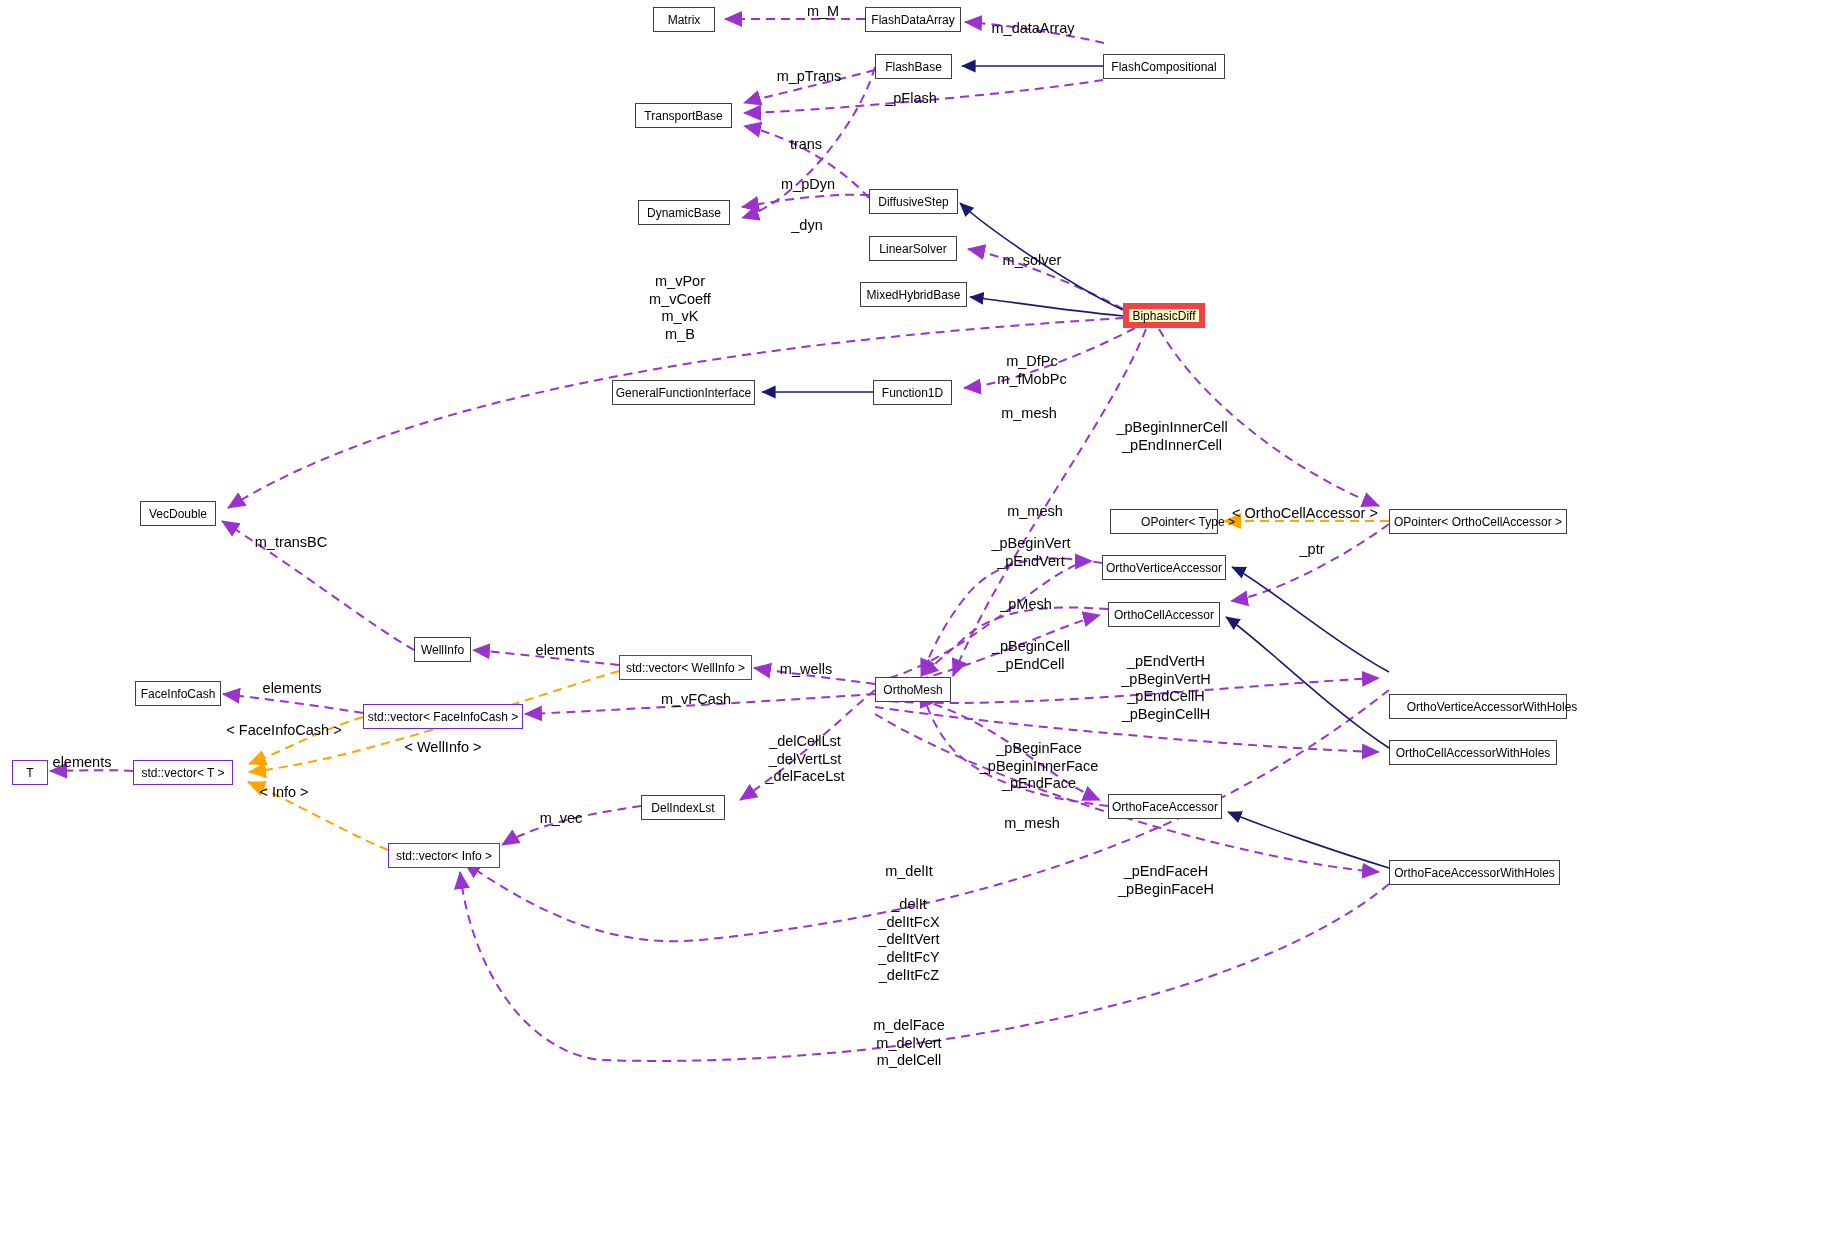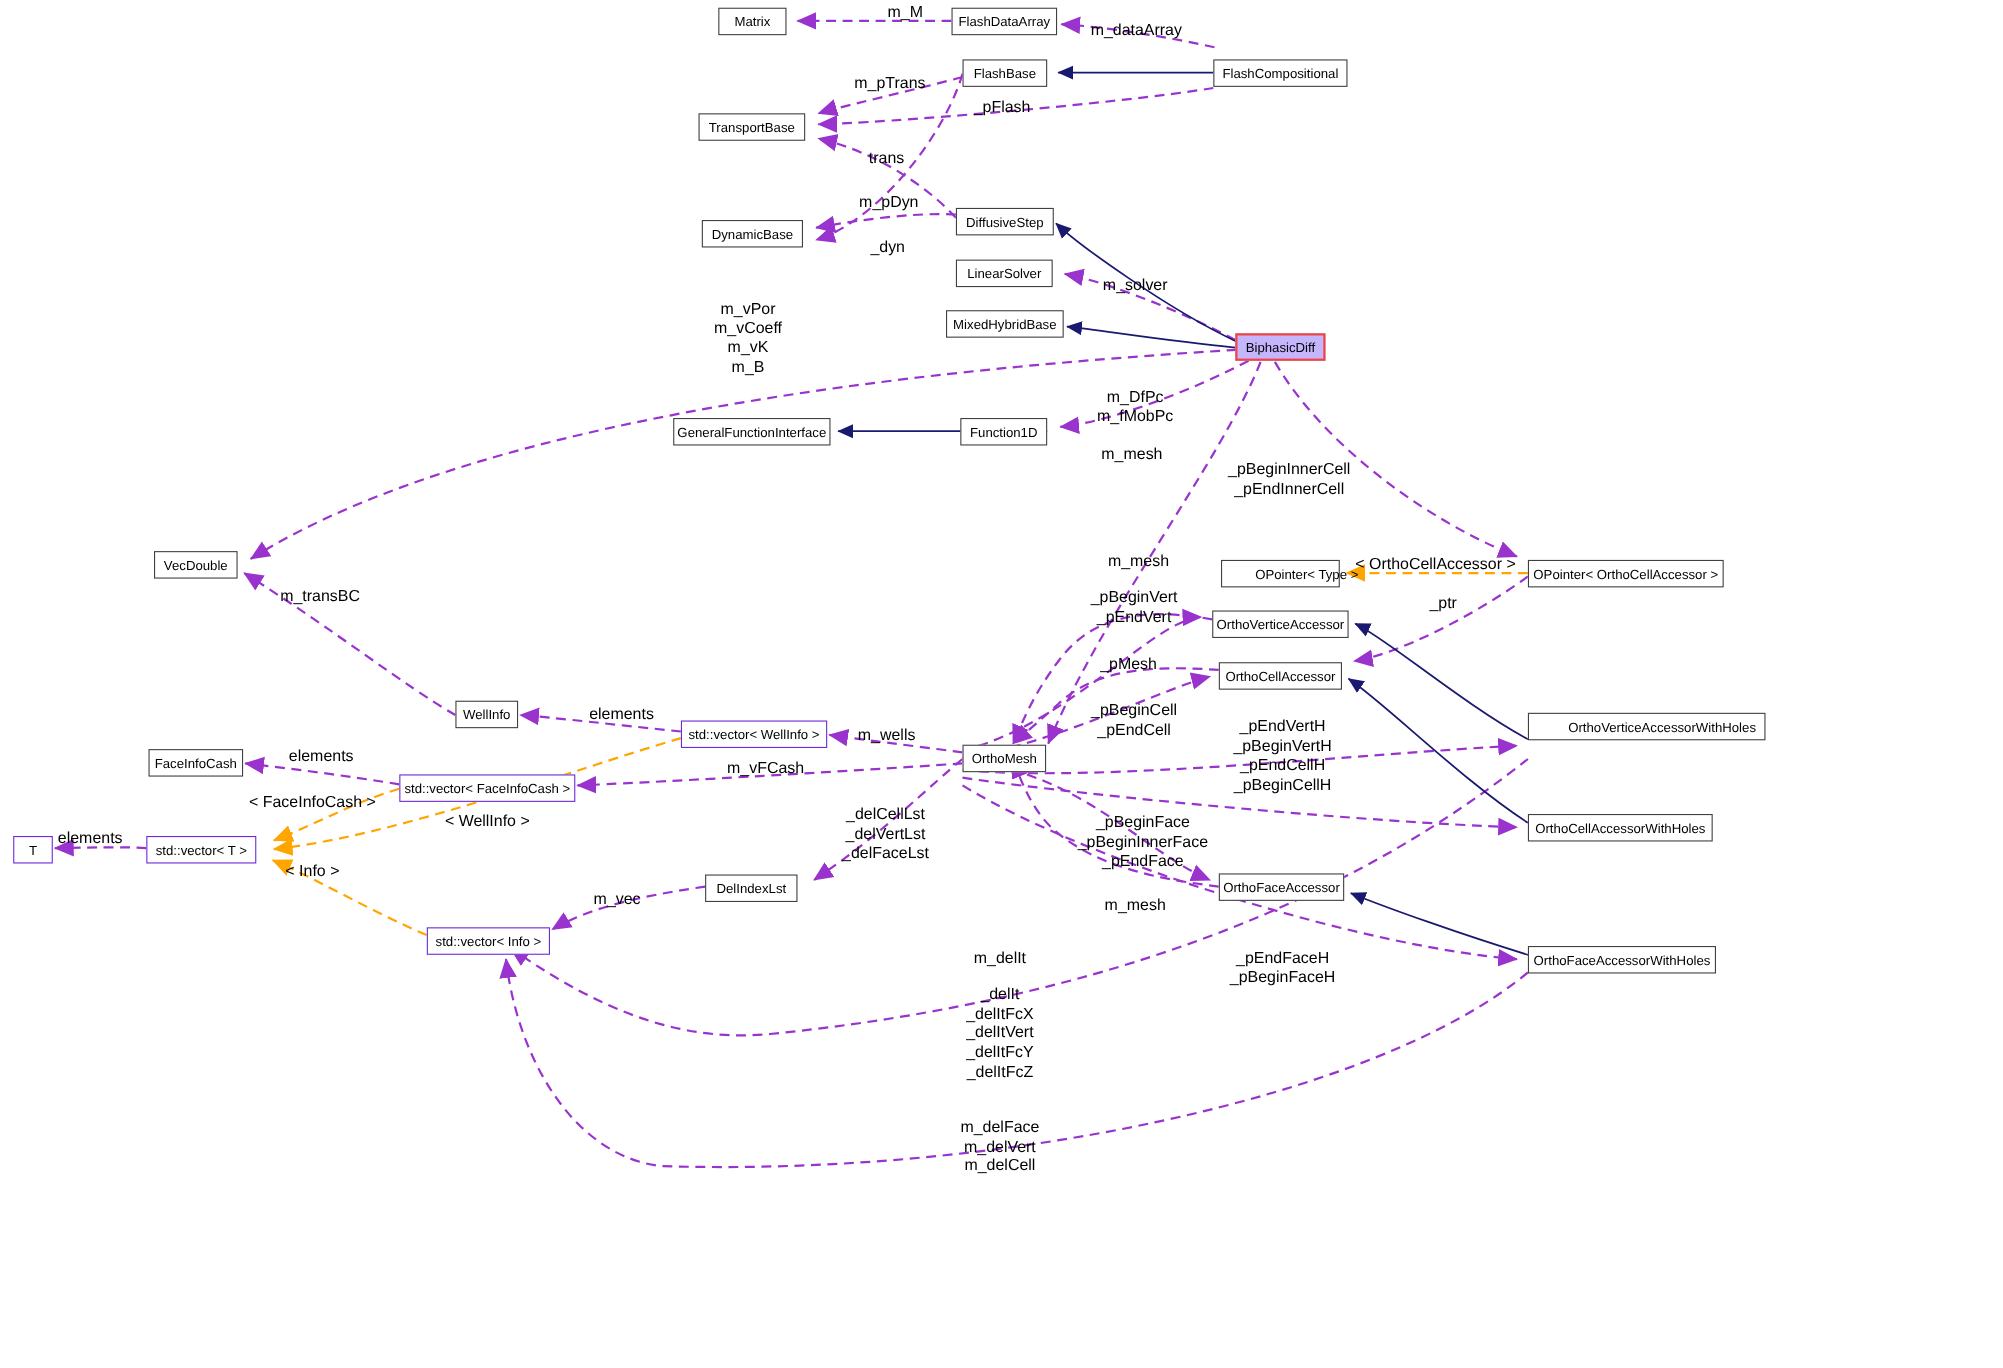--- a/index.html
+++ b/index.html
@@ -12,21 +12,21 @@
     box-sizing:border-box;
     display:flex;align-items:center;justify-content:center;
     background:#ffffff;
     border:1px solid #404040;
     font-size:12px;
     color:#000;
     white-space:nowrap;
     line-height:1;
   }
   .node.tmpl{border:1px solid #6d28d9;color:#000000;}
-  .node.focus{background:#c4b5fd;border:2px solid #ef4444;}
+  .node.focus{background:#fef9c3;border:6px solid #ef4444;}
   .edge-label{
     position:absolute;
     font-size:14.5px;
     color:#000;
     white-space:nowrap;
     line-height:1.18;
     text-align:center;
     transform:translateX(-50%);
   }
   .edge-label.multi{line-height:1.22;}
@@ -154,21 +154,21 @@
     </div>
   <div class="node" style="left:414px;top:637px;width:57px;height:25px;">
       <span>WellInfo</span>
     </div>
   <div class="node tmpl" style="left:619px;top:655px;width:133px;height:25px;">
       <span>std::vector&lt; WellInfo &gt;</span>
     </div>
   <div class="node" style="left:875px;top:677px;width:76px;height:25px;">
       <span>OrthoMesh</span>
     </div>
-  <div class="node" style="left:1389px;top:648px;width:216px;height:25px;padding-left:28px;">
+  <div class="node" style="left:1389px;top:694px;width:178px;height:25px;padding-left:28px;">
       <span>OrthoVerticeAccessorWithHoles</span>
     </div>
   <div class="node" style="left:135px;top:681px;width:86px;height:25px;">
       <span>FaceInfoCash</span>
     </div>
   <div class="node tmpl" style="left:363px;top:704px;width:160px;height:25px;">
       <span>std::vector&lt; FaceInfoCash &gt;</span>
     </div>
   <div class="node" style="left:1389px;top:740px;width:168px;height:25px;">
       <span>OrthoCellAccessorWithHoles</span>

